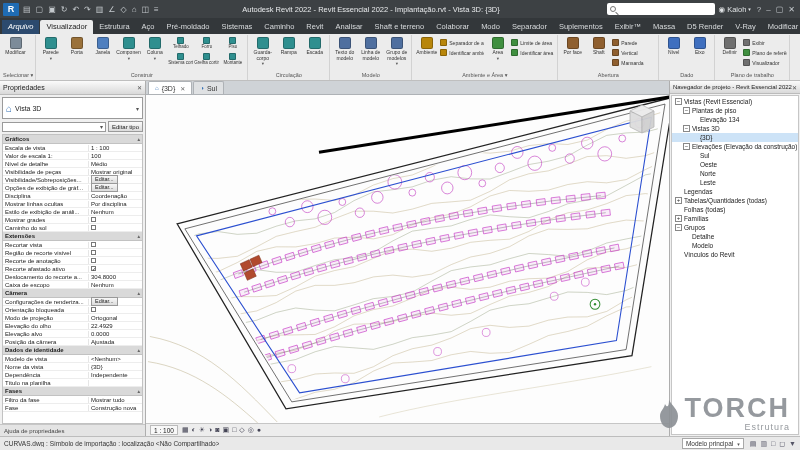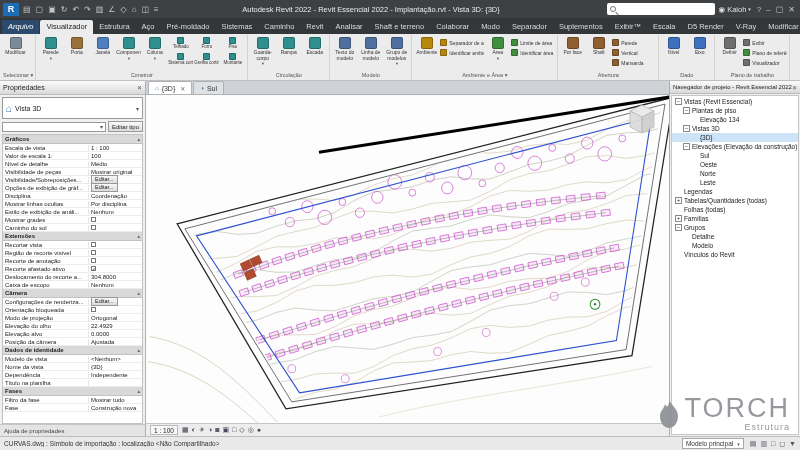--- a/index.html
+++ b/index.html
@@ -93,21 +93,21 @@
   
   .statusbar{flex:0 0 14px;background:#e9e9e9;border-top:1px solid #bdbdbd;display:flex;align-items:center;font-size:6.5px;color:#333;padding:0 4px;gap:6px;}
   .sb-spring{flex:1;}
   .sb-combo{height:11px;border:1px solid #a8a8a8;background:#fff;display:flex;align-items:center;gap:4px;padding:0 3px;font-size:6.5px;}
   .sb-icons{display:flex;gap:4px;align-items:center;}
   .sb-icons span{font-size:7px;color:#556;}
 
   
   .watermark{position:absolute;right:10px;bottom:18px;display:flex;align-items:center;gap:4px;color:#8d9196;opacity:.92;pointer-events:none;}
   .wm-text{display:flex;flex-direction:column;line-height:1;}
-  .wm-title{font-size:27px;font-weight:normal;letter-spacing:2px;}
+  .wm-title{font-size:27px;font-weight:bold;letter-spacing:2px;}
   .wm-sub{font-size:9px;align-self:flex-end;letter-spacing:1px;margin-top:1px;}
 </style>
 </head>
 <body>
 
 <div class="app">
 
   <div class="titlebar">
     <div class="revit-logo">R</div>
     <div class="qat">
@@ -152,21 +152,21 @@
       <span class="tab">Sistemas</span>
       <span class="tab">Caminho</span>
       <span class="tab">Revit</span>
       <span class="tab">Analisar</span>
       <span class="tab">Shaft e terreno</span>
       <span class="tab">Colaborar</span>
       <span class="tab">Modo</span>
       <span class="tab">Separador</span>
       <span class="tab">Suplementos</span>
       <span class="tab">Exibir™</span>
-      <span class="tab">Escala</span>
+      <span class="tab">Massa</span>
       <span class="tab">D5 Render</span>
       <span class="tab">V-Ray</span>
       <span class="tab">Modificar</span>
     </div>
 
   <div class="ribbon">
       <div class="rb-panel">
         <div class="rb-cols">
           <div class="rb-big">
             <div class="bicon" style="background: rgb(124, 139, 153);"></div>

